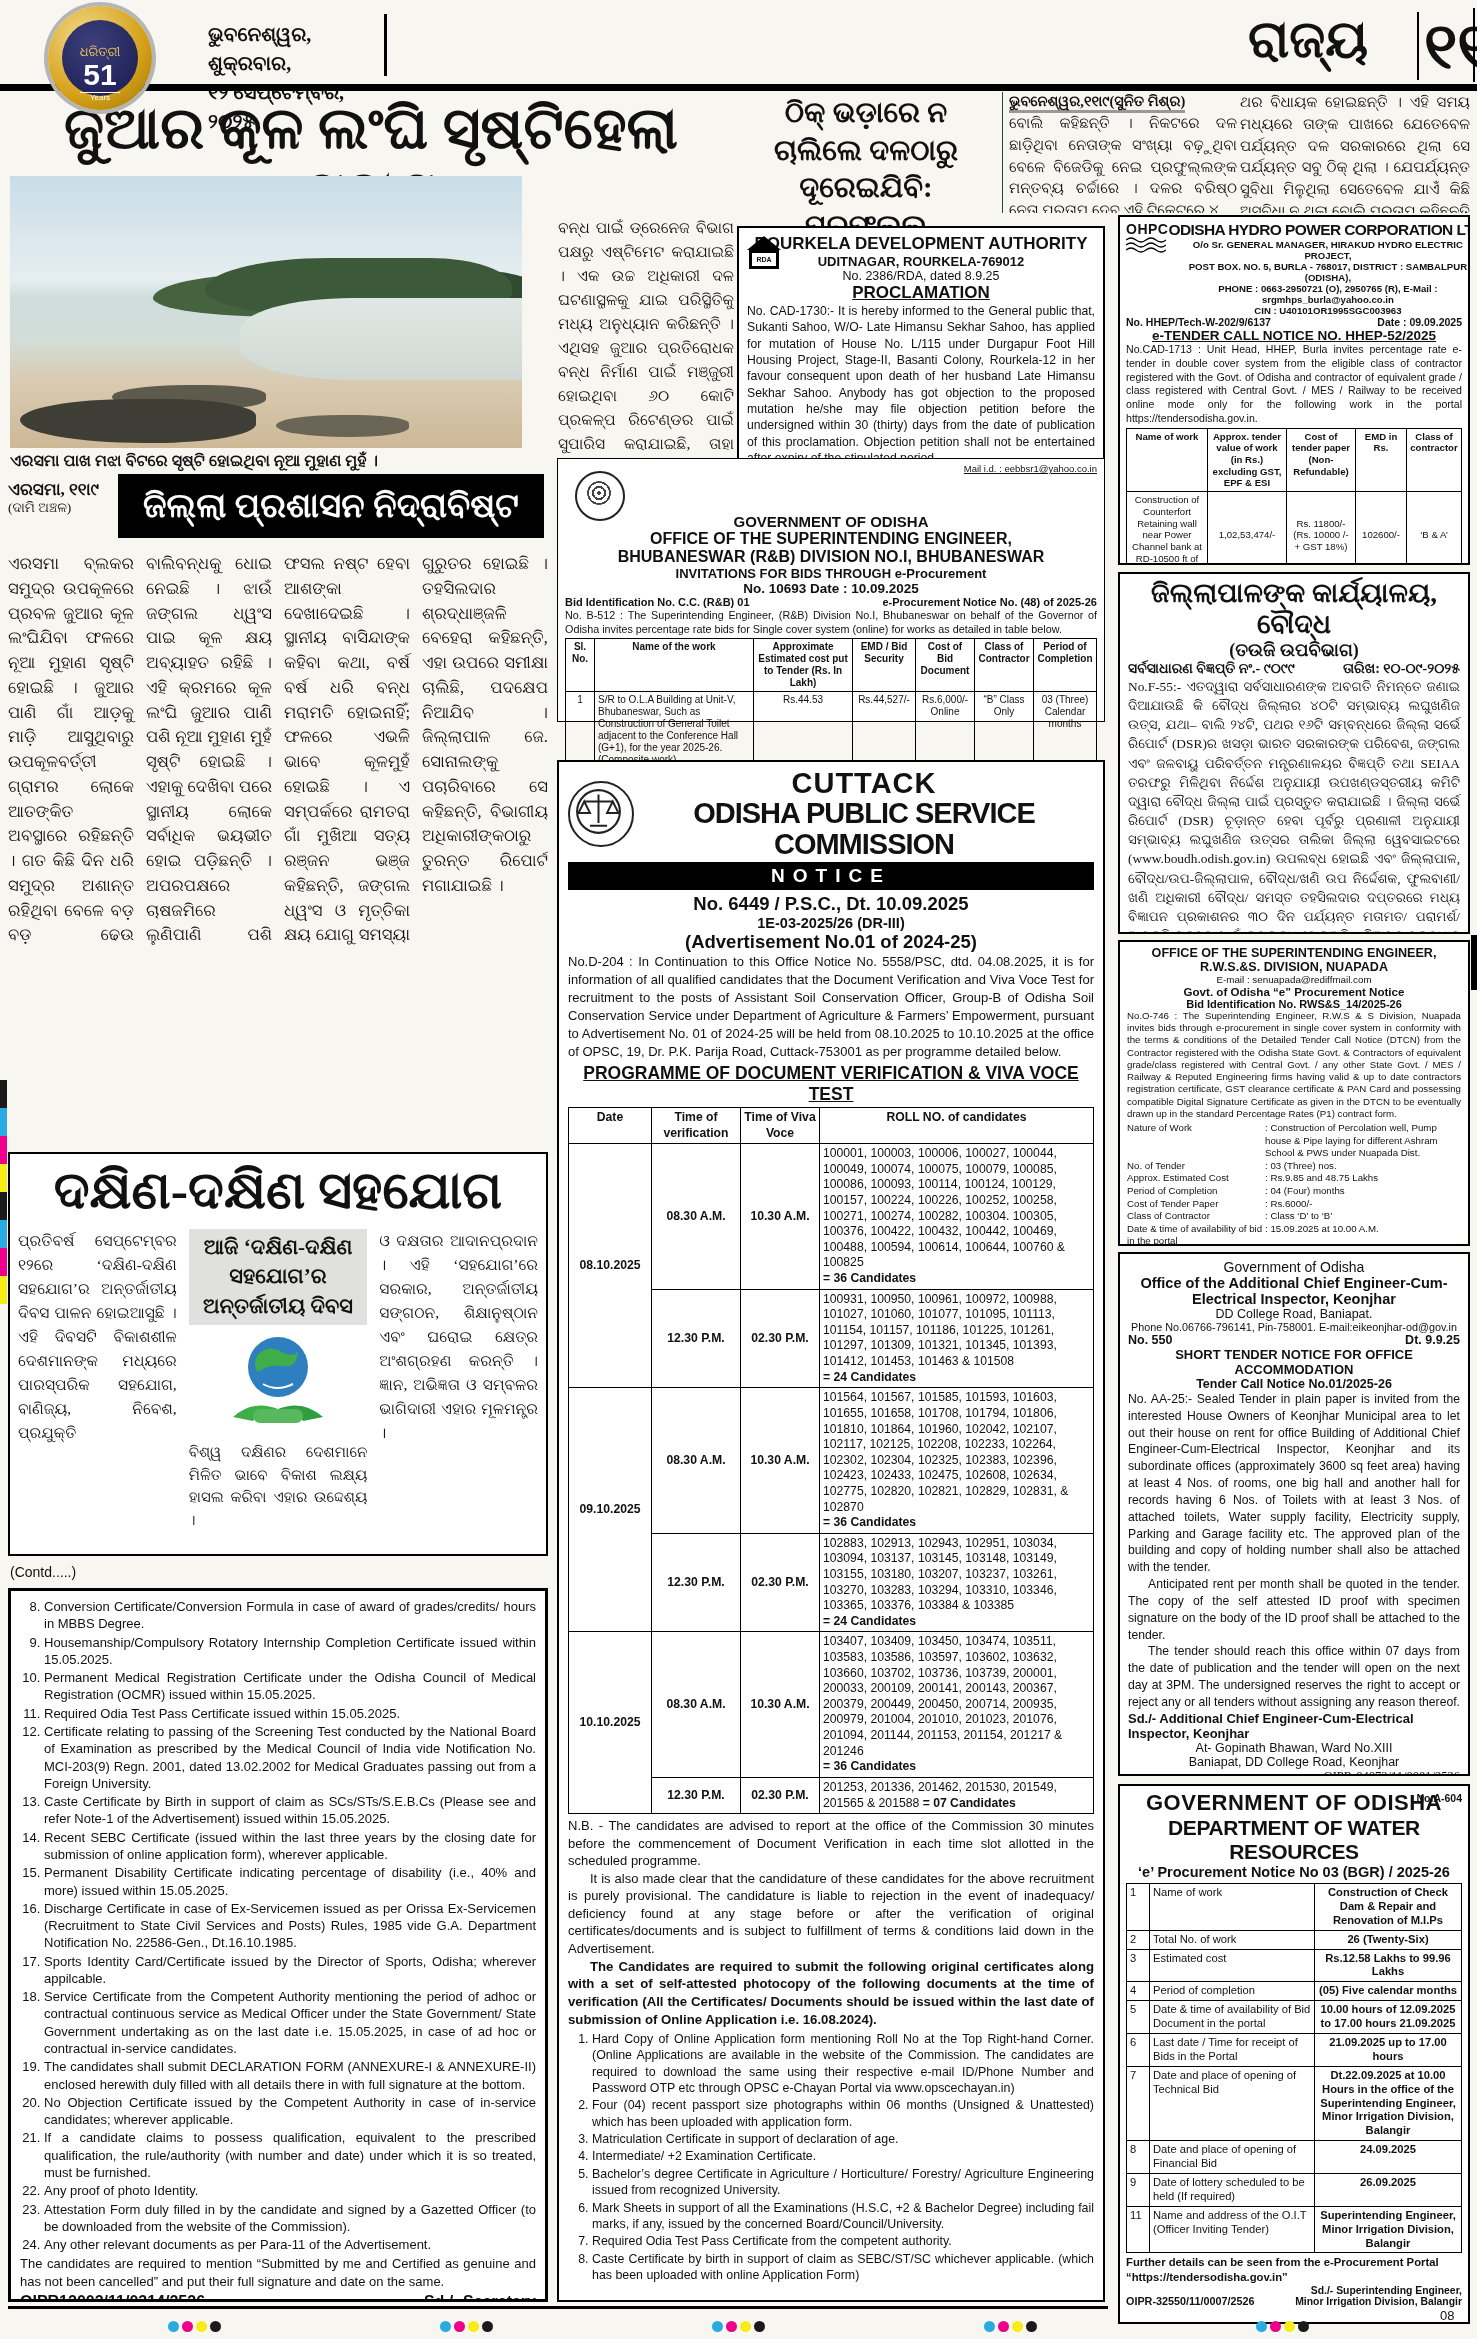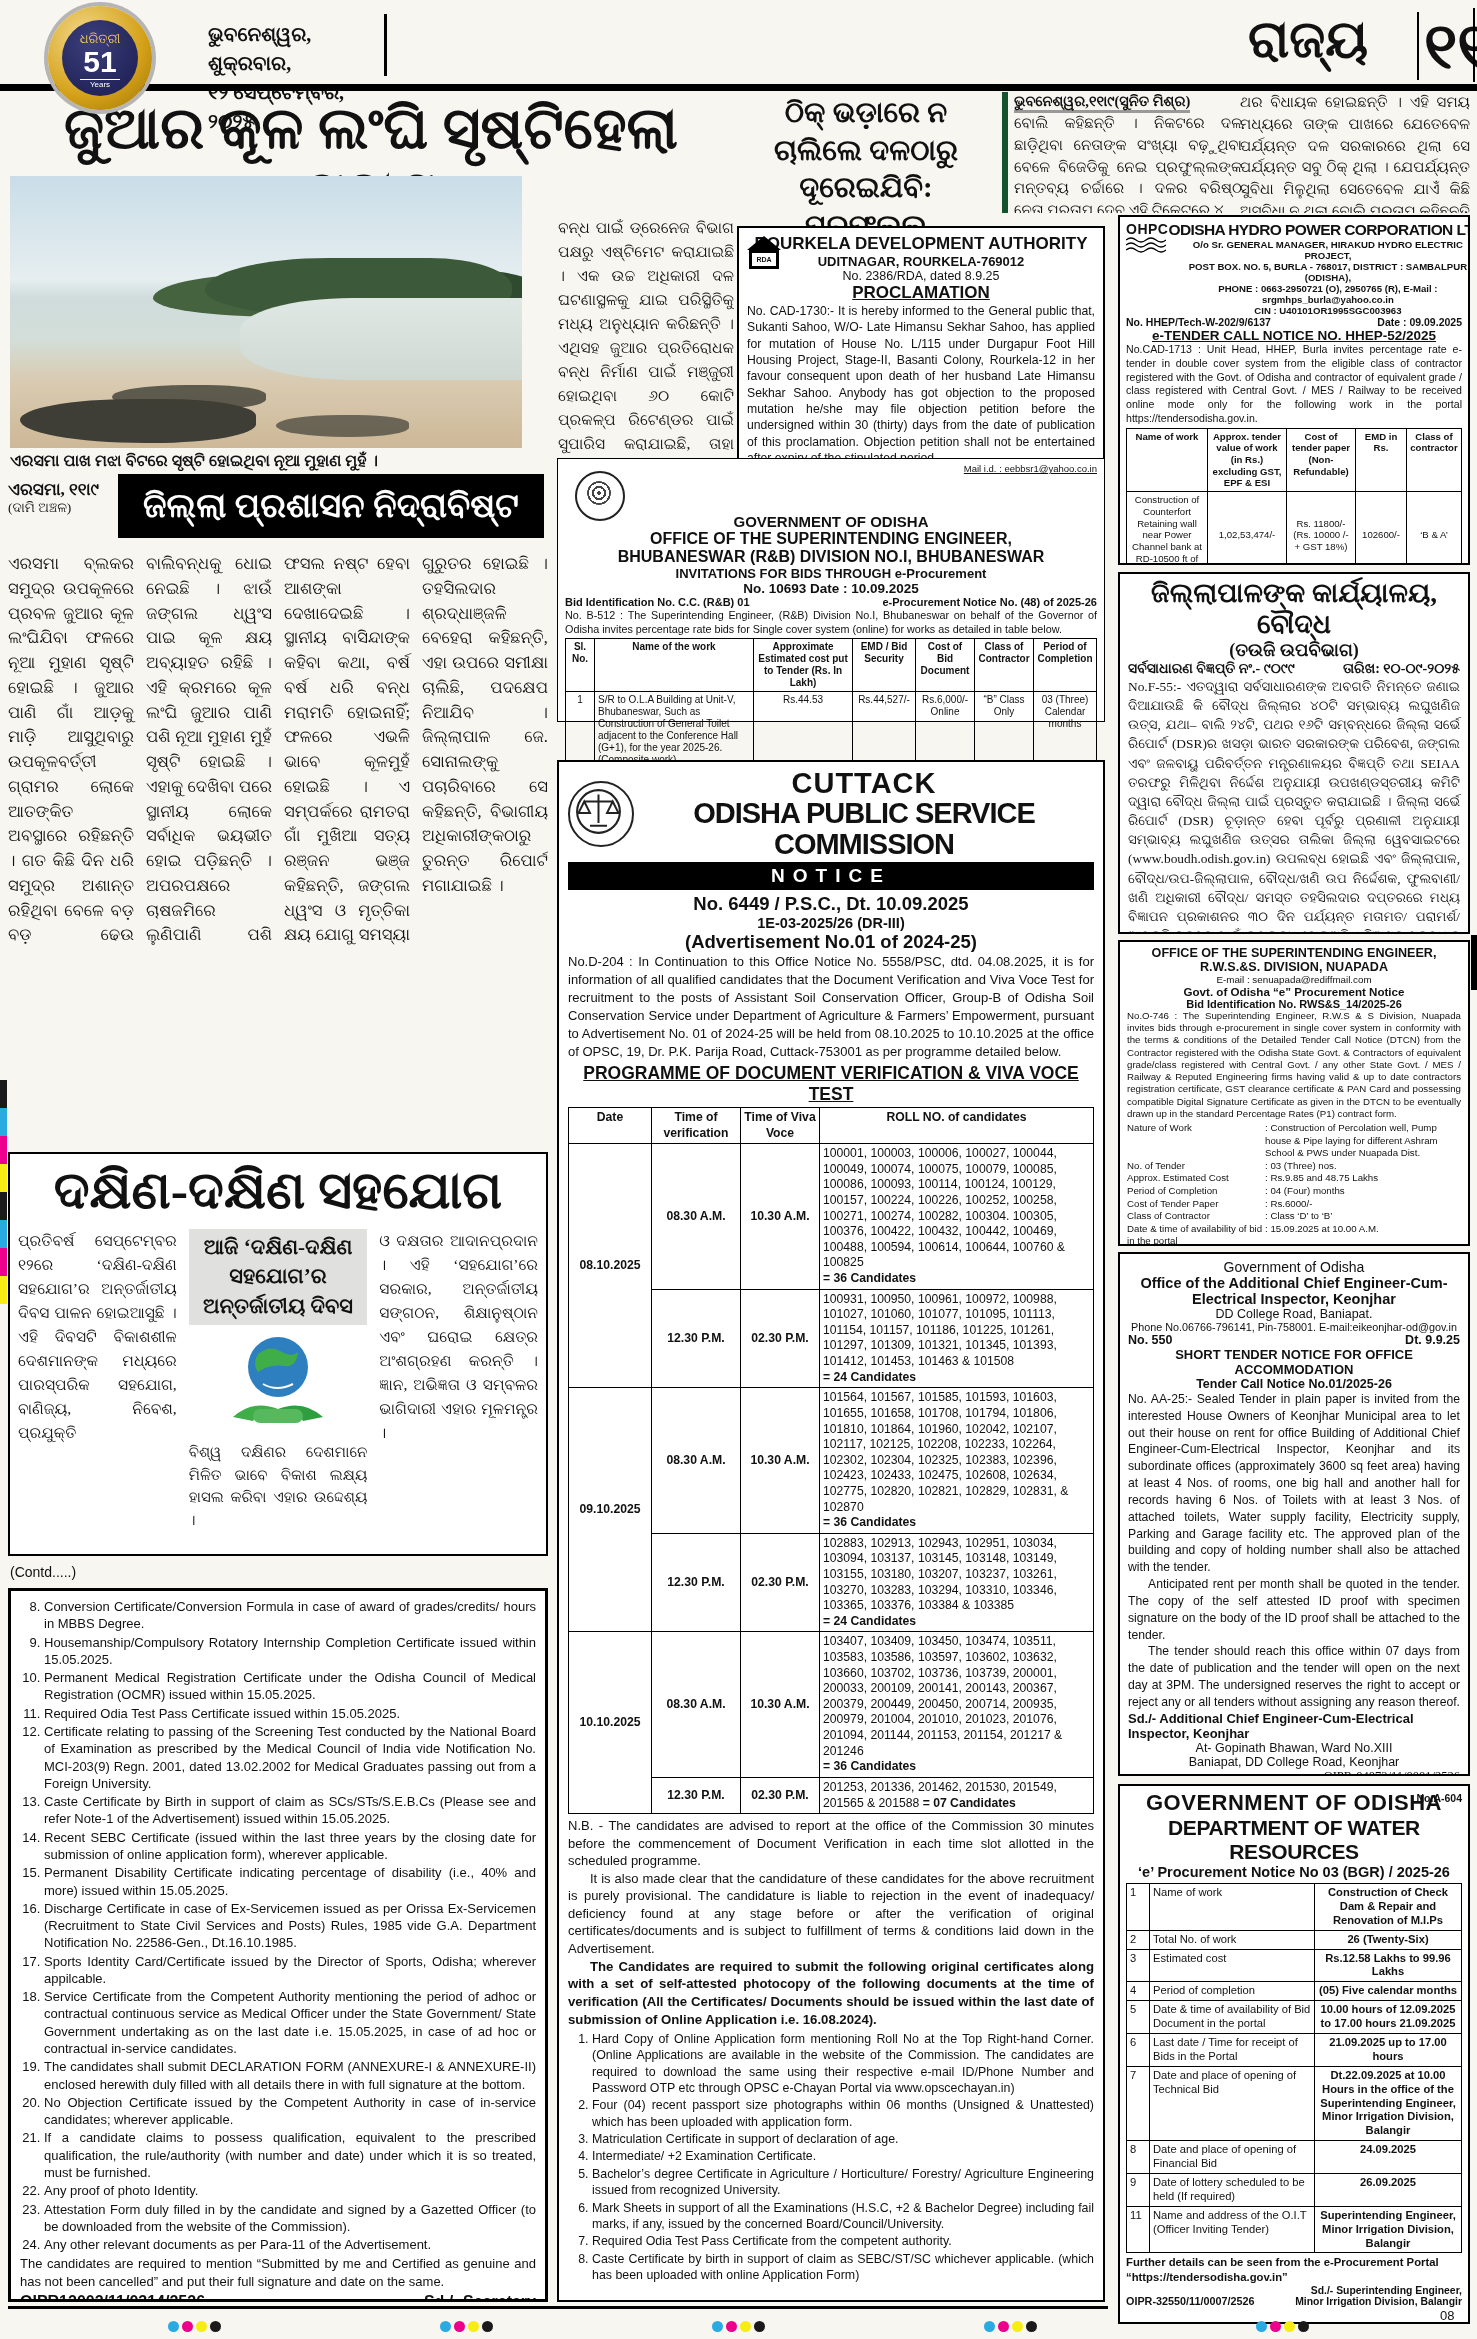--- a/index.html
+++ b/index.html
@@ -39,21 +39,21 @@
   .hl-gray{background:#e0e0de;}
 </style>
 </head>
 <body>
 
 <div class="page">
 
   <div class="ab mlogo" style="left:26px;top:4px;z-index:5;">
     <div class="ring"></div>
     <div class="inner">
-      <div class="odia" style="font-size:13px;color:#f0c75e;margin-top:11px;">ଧରିତ୍ରୀ</div>
+      <div class="odia" style="font-size:13px;color:#f0c75e;margin-top:24px;">ଧରିତ୍ରୀ</div>
       <div class="b" style="font-size:30px;line-height:1;">51</div>
       <div style="font-size:8px;border-top:1px solid #fff;width:40px;margin:2px auto 0;">Years</div>
     </div>
   </div>
   <div class="ab odia b" style="left:208px;top:20px;width:172px;font-size:20px;line-height:1.45;">
     <div>ଭୁବନେଶ୍ୱର, ଶୁକ୍ରବାର,</div>
     <div>୧୨ ସେପ୍ଟେମ୍ବର, ୨୦୨୫</div>
   </div>
   <div class="ab rule" style="left:384px;top:14px;width:3px;height:62px;"></div>
   <div class="ab odia b" style="left:1248px;top:10px;font-size:52px;">ରାଜ୍ୟ</div>
@@ -77,21 +77,21 @@
     <div class="b" style="font-size:17px;">ଏରସମା, ୧୧ା୯</div>
     <div style="font-size:13.5px;">(ଦାମି ଅଞ୍ଚଳ)</div>
   </div>
   <div class="ab blackbar odia b c" style="left:118px;top:474px;width:426px;height:64px;font-size:34px;line-height:64px;">ଜିଲ୍ଲା ପ୍ରଶାସନ ନିଦ୍ରାବିଷ୍ଟ</div>
 
   <div class="ab odia j" style="left:8px;top:552px;width:540px;height:590px;column-count:4;column-gap:12px;font-size:16.5px;line-height:1.5;overflow:hidden;">ଏରସମା ବ୍ଲକର ସମୁଦ୍ର ଉପକୂଳରେ ପ୍ରବଳ ଜୁଆର କୂଳ ଲଂଘିଯିବା ଫଳରେ ନୂଆ ମୁହାଣ ସୃଷ୍ଟି ହୋଇଛି । ଜୁଆର ପାଣି ଗାଁ ଆଡ଼କୁ ମାଡ଼ି ଆସୁଥିବାରୁ ଉପକୂଳବର୍ତ୍ତୀ ଗ୍ରାମର ଲୋକେ ଆତଙ୍କିତ ଅବସ୍ଥାରେ ରହିଛନ୍ତି । ଗତ କିଛି ଦିନ ଧରି ସମୁଦ୍ର ଅଶାନ୍ତ ରହିଥିବା ବେଳେ ବଡ଼ ବଡ଼ ଢେଉ ବାଲିବନ୍ଧକୁ ଧୋଇ ନେଇଛି । ଝାଉଁ ଜଙ୍ଗଲ ଧ୍ୱଂସ ପାଇ କୂଳ କ୍ଷୟ ଅବ୍ୟାହତ ରହିଛି । ଏହି କ୍ରମରେ କୂଳ ଲଂଘି ଜୁଆର ପାଣି ପଶି ନୂଆ ମୁହାଣ ମୁହଁ ସୃଷ୍ଟି ହୋଇଛି । ଏହାକୁ ଦେଖିବା ପରେ ସ୍ଥାନୀୟ ଲୋକେ ସର୍ବାଧିକ ଭୟଭୀତ ହୋଇ ପଡ଼ିଛନ୍ତି । ଅପରପକ୍ଷରେ ଚାଷଜମିରେ ଲୁଣିପାଣି ପଶି ଫସଲ ନଷ୍ଟ ହେବା ଆଶଙ୍କା ଦେଖାଦେଇଛି । ସ୍ଥାନୀୟ ବାସିନ୍ଦାଙ୍କ କହିବା କଥା, ବର୍ଷ ବର୍ଷ ଧରି ବନ୍ଧ ମରାମତି ହୋଇନାହିଁ; ଫଳରେ ଏଭଳି ଭାବେ କୂଳମୁହଁ ହୋଇଛି । ଏ ସମ୍ପର୍କରେ ରାମତରା ଗାଁ ମୁଖିଆ ସତ୍ୟ ରଞ୍ଜନ ଭଞ୍ଜ କହିଛନ୍ତି, ଜଙ୍ଗଲ ଧ୍ୱଂସ ଓ ମୃତ୍ତିକା କ୍ଷୟ ଯୋଗୁ ସମସ୍ୟା ଗୁରୁତର ହୋଇଛି । ତହସିଲଦାର ଶ୍ରଦ୍ଧାଞ୍ଜଳି ବେହେରା କହିଛନ୍ତି, ଏହା ଉପରେ ସମୀକ୍ଷା ଚାଲିଛି, ପଦକ୍ଷେପ ନିଆଯିବ । ଜିଲ୍ଲାପାଳ ଜେ. ସୋନାଲଙ୍କୁ ପଚାରିବାରେ ସେ କହିଛନ୍ତି, ବିଭାଗୀୟ ଅଧିକାରୀଙ୍କଠାରୁ ତୁରନ୍ତ ରିପୋର୍ଟ ମଗାଯାଇଛି ।</div>
 
   <div class="ab odia j" style="left:558px;top:216px;width:176px;height:256px;font-size:15.5px;line-height:1.55;overflow:hidden;">ବନ୍ଧ ପାଇଁ ଡ୍ରେନେଜ ବିଭାଗ ପକ୍ଷରୁ ଏଷ୍ଟିମେଟ କରାଯାଇଛି । ଏକ ଉଚ୍ଚ ଅଧିକାରୀ ଦଳ ଘଟଣାସ୍ଥଳକୁ ଯାଇ ପରିସ୍ଥିତିକୁ ମଧ୍ୟ ଅନୁଧ୍ୟାନ କରିଛନ୍ତି । ଏଥିସହ ଜୁଆର ପ୍ରତିରୋଧକ ବନ୍ଧ ନିର୍ମାଣ ପାଇଁ ମଞ୍ଜୁରୀ ହୋଇଥିବା ୬୦ କୋଟି ପ୍ରକଳ୍ପ ରିଟେଣ୍ଡର ପାଇଁ ସୁପାରିସ କରାଯାଇଛି, ତାହା କାର୍ଯ୍ୟକାରୀ ହେଲେ ସମସ୍ୟାର ସ୍ଥାୟୀ ସମାଧାନ ହୋଇଯିବ ବୋଲି ସେ କହିଛନ୍ତି ।</div>
 
   <div class="ab odia b c" style="left:737px;top:94px;width:258px;height:118px;font-size:29px;line-height:1.3;">ଠିକ୍ ଭଡ଼ାରେ ନ ଚାଲିଲେ ଦଳଠାରୁ ଦୂରେଇଯିବି: ପ୍ରଫୁଲ୍ଲ</div>
-  <div class="ab" style="left:1002px;top:92px;width:228px;height:121px;border-left:6px solid #14532d;padding-left:6px;overflow:hidden;">
+  <div class="ab" style="left:1002px;top:92px;width:228px;height:121px;border-left:1px solid #14532d;padding-left:6px;overflow:hidden;">
     <div class="odia b" style="font-size:14.5px;border-bottom:3px solid #999;display:inline-block;">ଭୁବନେଶ୍ୱର,୧୧ା୯(ସୁନିତ ମିଶ୍ର)</div>
     <div class="odia j" style="font-size:15px;line-height:1.45;">ବୋଲି କହିଛନ୍ତି । ନିକଟରେ ଦଳ ଛାଡ଼ିଥିବା ନେତାଙ୍କ ସଂଖ୍ୟା ବଢ଼ୁଥିବା ବେଳେ ବିଜେଡିକୁ ନେଇ ପ୍ରଫୁଲ୍ଲଙ୍କ ମନ୍ତବ୍ୟ ଚର୍ଚ୍ଚାରେ । ଦଳର ବରିଷ୍ଠ ନେତା ପ୍ରତାପ ଦେବ ଏହି ଟିକେଟରେ ୪</div>
   </div>
   <div class="ab odia j" style="left:1240px;top:92px;width:230px;height:121px;font-size:15px;line-height:1.45;overflow:hidden;">ଥର ବିଧାୟକ ହୋଇଛନ୍ତି । ଏହି ସମୟ ମଧ୍ୟରେ ତାଙ୍କ ପାଖରେ ଯେତେବେଳ ପର୍ଯ୍ୟନ୍ତ ଦଳ ସରକାରରେ ଥିଲା ସେ ପର୍ଯ୍ୟନ୍ତ ସବୁ ଠିକ୍ ଥିଲା । ଯେପର୍ଯ୍ୟନ୍ତ ସୁବିଧା ମିଳୁଥିଲା ସେତେବେଳ ଯାଏଁ କିଛି ଅସୁବିଧା ନ ଥିଲା ବୋଲି ପ୍ରତାପ କହିଛନ୍ତି ।</div>
 
   <div class="ab box2" style="left:737px;top:226px;width:368px;height:250px;padding:6px 8px;">
     <div class="ab" style="left:8px;top:8px;">
       <div class="house"></div>
         <div class="housebody">RDA</div>
     </div>

